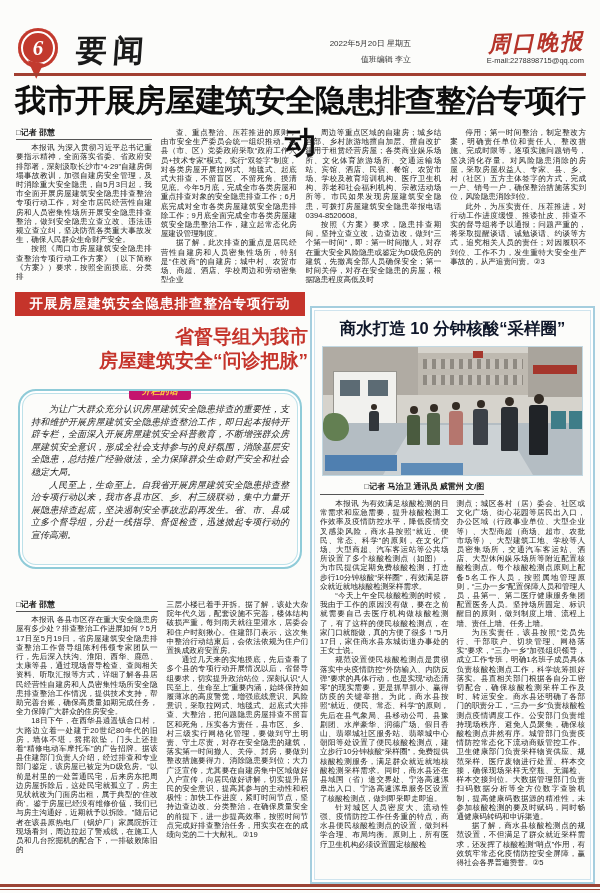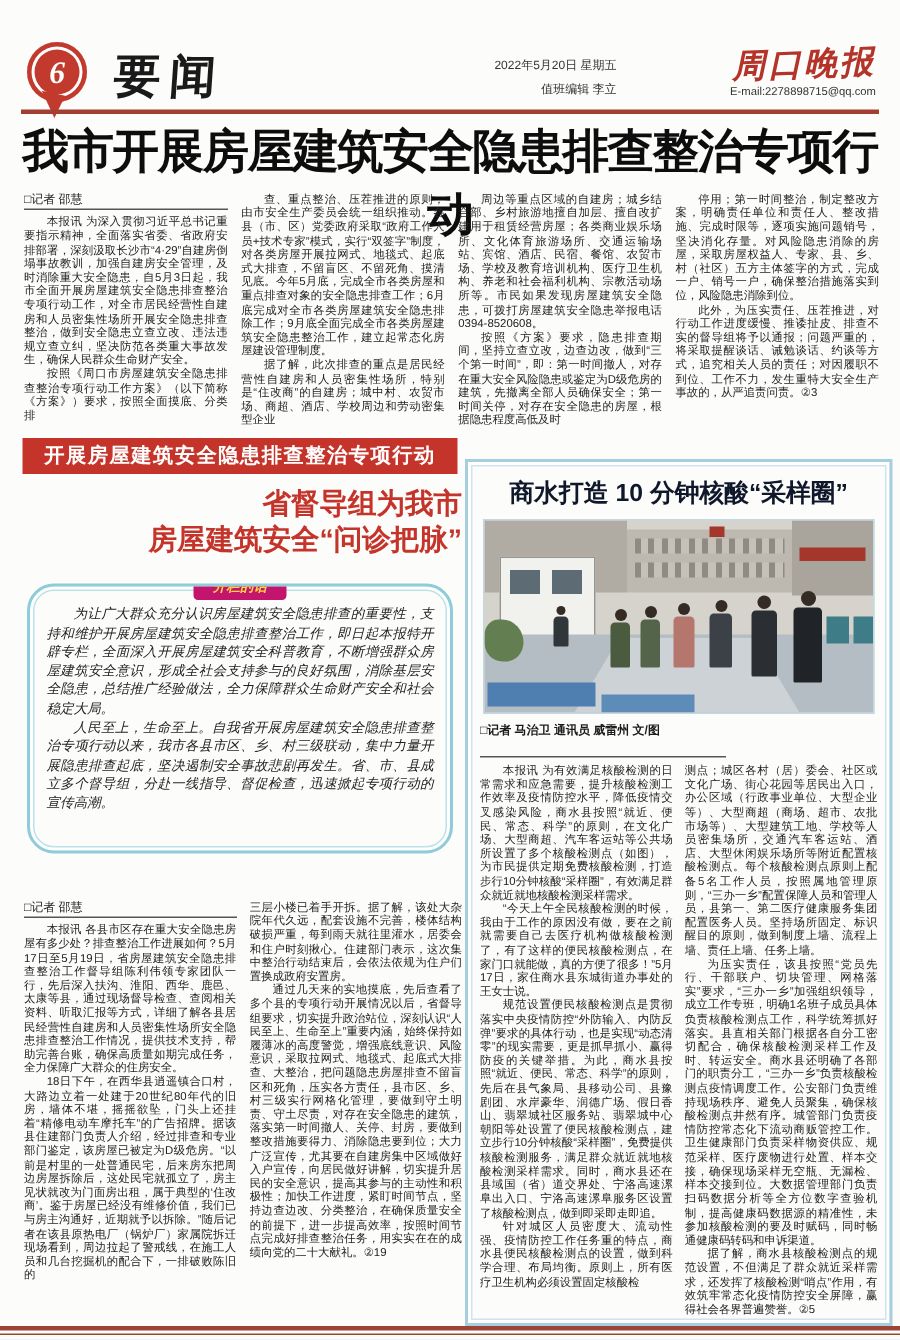--- a/index.html
+++ b/index.html
@@ -19,41 +19,41 @@
   .masthead{position:absolute;right:2px;top:0px;font-size:22px;color:#b5342a;font-weight:900;
        font-family:"Liberation Serif","DejaVu Serif",serif;font-style:italic;letter-spacing:2px;transform:rotate(-2deg);}
   .hdr-email{position:absolute;right:2px;top:28px;font-size:7.5px;color:#333;}
   .hdr-rule{position:absolute;left:0;right:0;top:45px;height:3px;background:#a23f31;}
   
   .lead-headline{position:absolute;left:8px;right:8px;top:80px;text-align:center;
        font-size:31px;font-weight:900;letter-spacing:-1px;color:#0d0d0d;}
   .lead-body{position:absolute;left:16px;top:128px;width:570px;height:176px;display:flex;gap:9px;overflow:hidden;}
   .ncol{flex:1;font-size:7.6px;line-height:9.2px;text-align:justify;color:#222;}
   .ncol p{margin:0;text-indent:2em;}
-  .byline{font-weight:normal;font-size:8px;border-bottom:1px solid #555;padding-bottom:2px;margin-bottom:3px;}
+  .byline{font-weight:bold;font-size:8px;border-bottom:1px solid #555;padding-bottom:2px;margin-bottom:3px;}
   
   .left-panel{position:absolute;left:12px;top:292px;width:296px;height:288px;}
   .kicker{margin:0 3px;background:#c5342b;color:#fff;text-align:center;font-size:13.5px;
           font-weight:bold;padding:3px 0;letter-spacing:1px;}
   .sub-head{color:#c5342b;text-align:right;font-size:19px;font-weight:900;line-height:24px;margin-top:9px;}
   .edit-box{position:relative;margin:16px 6px 0;height:158px;border:2px solid #8fcbd8;border-radius:18px;
           box-shadow:inset 0 0 0 2px #fff,inset 0 0 0 3px #bde1e9;padding:12px 11px 6px;
           font-family:"Liberation Serif","DejaVu Serif",serif;font-style:italic;
           font-size:9px;line-height:12.6px;text-align:justify;color:#222;overflow:hidden;}
   .edit-box p{margin:0;text-indent:2em;}
   .badge{position:absolute;top:-8px;left:50%;transform:translateX(-50%);background:#c4156e;color:#ffd83d;
           font-size:9px;font-weight:bold;padding:2px 13px;border-radius:3px;white-space:nowrap;}
   .bl-article{position:absolute;left:16px;top:600px;width:292px;height:282px;display:flex;gap:9px;overflow:hidden;}
   
   .right-panel{position:absolute;left:310px;top:306px;width:285px;height:578px;box-sizing:border-box;
           border:2px solid #a5cede;box-shadow:inset 0 0 0 2px #fff,inset 0 0 0 3px #cfe4ee;
           padding:9px 8px 6px;background:#fcfcfa;}
   .photo-head{text-align:center;font-size:16.5px;font-weight:900;margin:1px 0 6px;color:#0f172a;}
   .photo{position:relative;height:128px;margin:0 2px;background:#d6d3cc;overflow:hidden;border:1px solid #c2d8e2;}
-  .pa-byline{font-size:8px;font-weight:bold;margin-top:5px;width:62%;border-bottom:1px solid #555;padding-bottom:12px;}
+  .pa-byline{font-size:8px;font-weight:bold;margin-top:5px;width:62%;border-bottom:1px solid #555;padding-bottom:2px;text-align:right;}
   .pa-cols{display:flex;gap:8px;margin-top:4px;height:378px;overflow:hidden;}
   
   .ph-bld{position:absolute;background:#b3aea6;}
   .ph-win{position:absolute;background:repeating-linear-gradient(90deg,#8f8a82 0 4px,#c5c0b8 4px 9px);}
   .ph-red{position:absolute;background:#a5362c;}
   .ph-booth{position:absolute;left:10px;top:24px;width:62px;height:54px;background:#f1f1ee;border:1px solid #96948e;}
   .ph-booth i{position:absolute;top:8px;width:20px;height:16px;background:#5c6b74;}
   .ph-ground{position:absolute;left:0;right:0;bottom:0;height:52px;background:#b4bdc3;}
   .ph-path{position:absolute;left:60px;bottom:0;width:150px;height:50px;background:#ccd2d5;
            clip-path:polygon(20% 0,80% 0,100% 100%,0 100%);}

